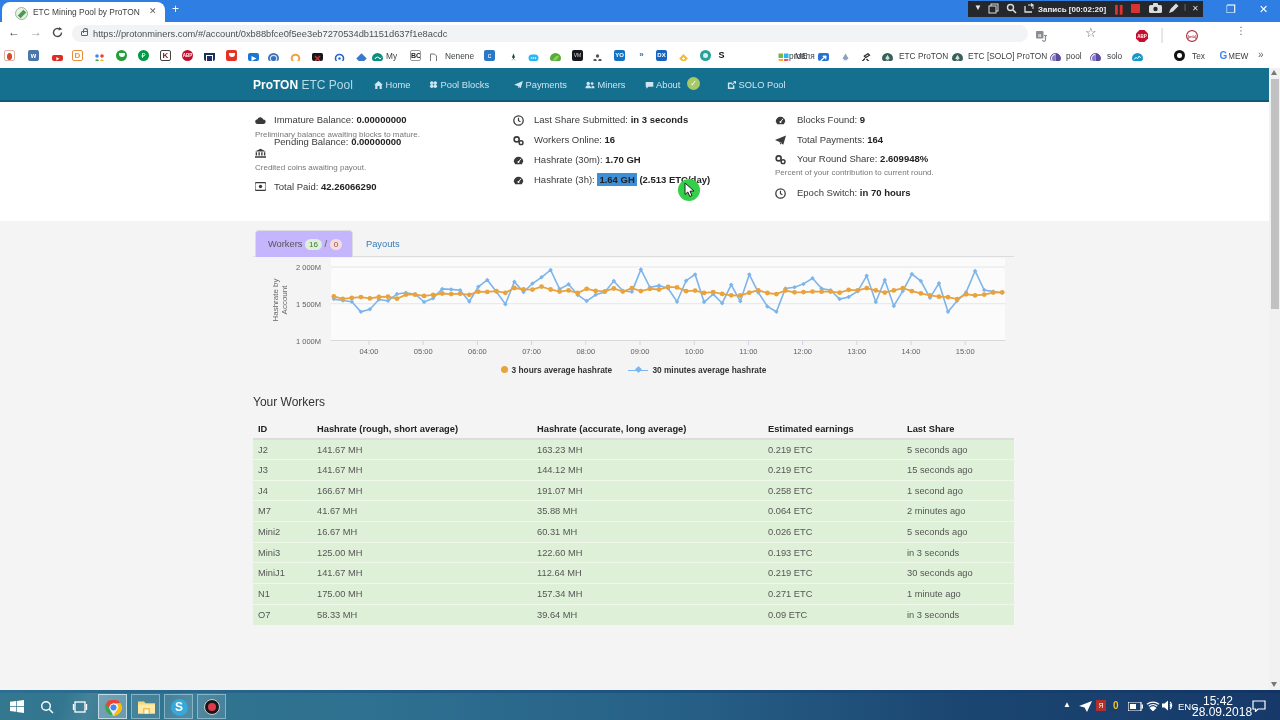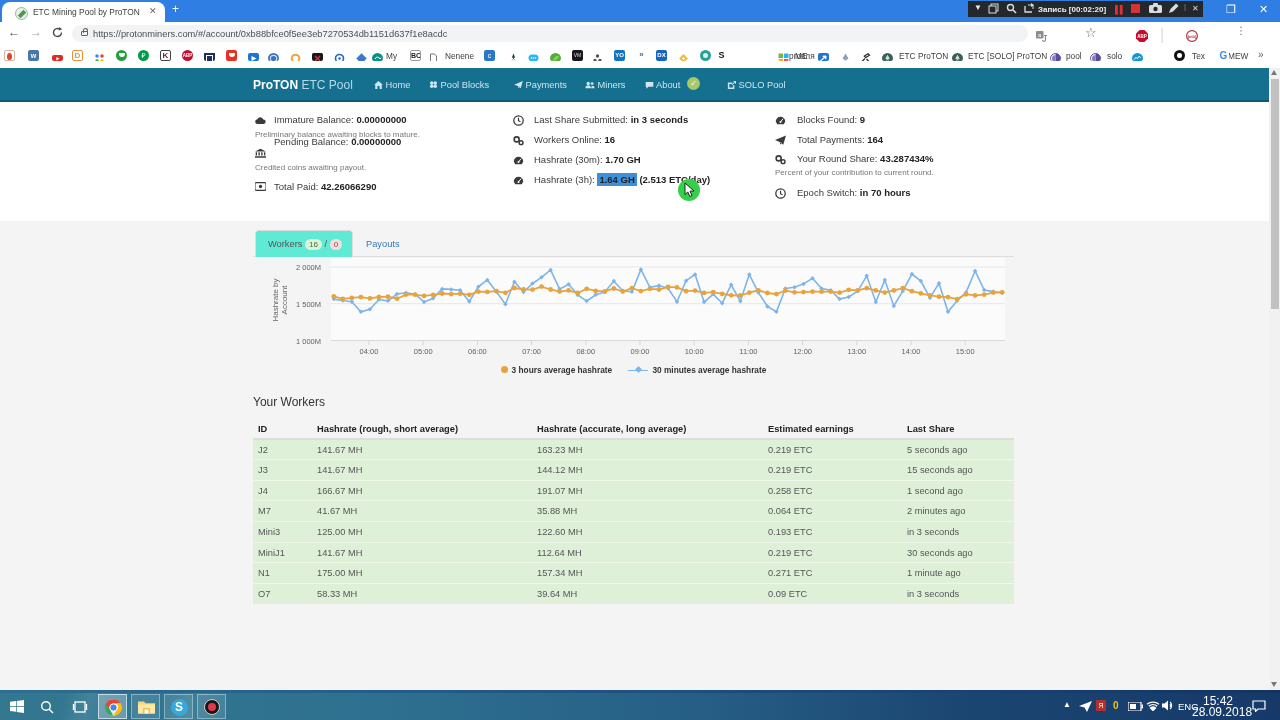--- a/index.html
+++ b/index.html
@@ -41,21 +41,21 @@
 
 
 .sic { position:absolute; width:11px; height:11px; }
 .slabel { position:absolute; font-size:9.5px; color:#3a3a3a; white-space:nowrap; }
 .slabel b { color:#222; }
 .ssub { position:absolute; font-size:8px; color:#777; }
 #hl164 { background:#3d8fd8; color:#fff; padding:1px 2px; }
 
 
 #wtabrow { position:absolute; left:253px; top:230px; width:761px; height:27px; border-bottom:1px solid #ddd; }
-#wtab1 { position:absolute; left:2px; top:0px; width:98px; height:27px; background:#5eead4; border:1px solid #ddd; border-bottom:none; border-radius:4px 4px 0 0; font-size:9.3px; color:#555; padding:8px 0 0 12px; white-space:nowrap; }
+#wtab1 { position:absolute; left:2px; top:0px; width:98px; height:27px; background:#c4b5fd; border:1px solid #ddd; border-bottom:none; border-radius:4px 4px 0 0; font-size:9.3px; color:#555; padding:8px 0 0 12px; white-space:nowrap; }
 .badge { display:inline-block; border-radius:7px; font-size:8px; padding:1px 4px; }
 .bgreen { background:#dff0d8; color:#3c763d; }
 .bred { background:#f2dede; color:#a94442; }
 #wtab2 { position:absolute; left:113px; top:9px; font-size:9.3px; color:#337ab7; }
 
 
 #yourworkers { position:absolute; left:253px; top:395px; font-size:12px; color:#333; }
 #wtable { position:absolute; left:253px; top:420px; width:761px; font-size:9.3px; color:#555; border-collapse:collapse; table-layout:fixed; }
 #wtable th { text-align:left; font-size:9.3px; color:#222; padding:0 0 0 5px; height:19px; border-bottom:2px solid #ddd; font-weight:bold; }
 #wtable td { background:#dff0d8; padding:0 0 0 5px; border-top:1px solid #eef7e8; height:20.65px; }
@@ -372,21 +372,21 @@
     </svg>
   <div class="slabel" style="left:797px;top:114px;">Blocks Found: <b>9</b></div>
   <svg class="sic" style="left:775px;top:135px;" viewBox="0 0 12 11">
       <path d="M0 5 L12 0 9 10 5 7z M5 7 l1 3 1.3-2z" fill="#3a3a3a"></path>
     </svg>
   <div class="slabel" style="left:797px;top:134px;">Total Payments: <b>164</b></div>
   <svg class="sic" style="left:775px;top:154px;" viewBox="0 0 15 13">
       <circle cx="5" cy="5" r="3.4" fill="none" stroke="#3a3a3a" stroke-width="2.2"></circle>
       <circle cx="11" cy="9.5" r="2.6" fill="none" stroke="#3a3a3a" stroke-width="2"></circle>
     </svg>
-  <div class="slabel" style="left:797px;top:153px;">Your Round Share: <b>43.287434%</b></div>
+  <div class="slabel" style="left:797px;top:153px;">Your Round Share: <b>2.609948%</b></div>
   <div class="ssub" style="left:775px;top:168px;">Percent of your contribution to current round.</div>
   <svg class="sic" style="left:775px;top:188px;" viewBox="0 0 14 14">
       <circle cx="7" cy="7" r="6" fill="none" stroke="#3a3a3a" stroke-width="1.6"></circle>
       <path d="M7 3.5 V7.2 L9.5 8.5" stroke="#3a3a3a" stroke-width="1.5" fill="none"></path>
     </svg>
   <div class="slabel" style="left:797px;top:187px;">Epoch Switch: <b>in 70 hours</b></div>
 </div>
 
 <div id="graybody" style="position:absolute;left:0;top:221px;width:1269px;height:469px;background:#f4f4f4;"></div>
 <div id="wtabrow">
@@ -632,20 +632,27 @@
         <td>1 second ago</td>
       </tr>
 <tr>
         <td>M7</td>
         <td>41.67 MH</td>
         <td>35.88 MH</td>
         <td>0.064 ETC</td>
         <td>2 minutes ago</td>
       </tr>
 <tr>
+        <td>Mini2</td>
+        <td>16.67 MH</td>
+        <td>60.31 MH</td>
+        <td>0.026 ETC</td>
+        <td>5 seconds ago</td>
+      </tr>
+<tr>
         <td>Mini3</td>
         <td>125.00 MH</td>
         <td>122.60 MH</td>
         <td>0.193 ETC</td>
         <td>in 3 seconds</td>
       </tr>
 <tr>
         <td>MiniJ1</td>
         <td>141.67 MH</td>
         <td>112.64 MH</td>

